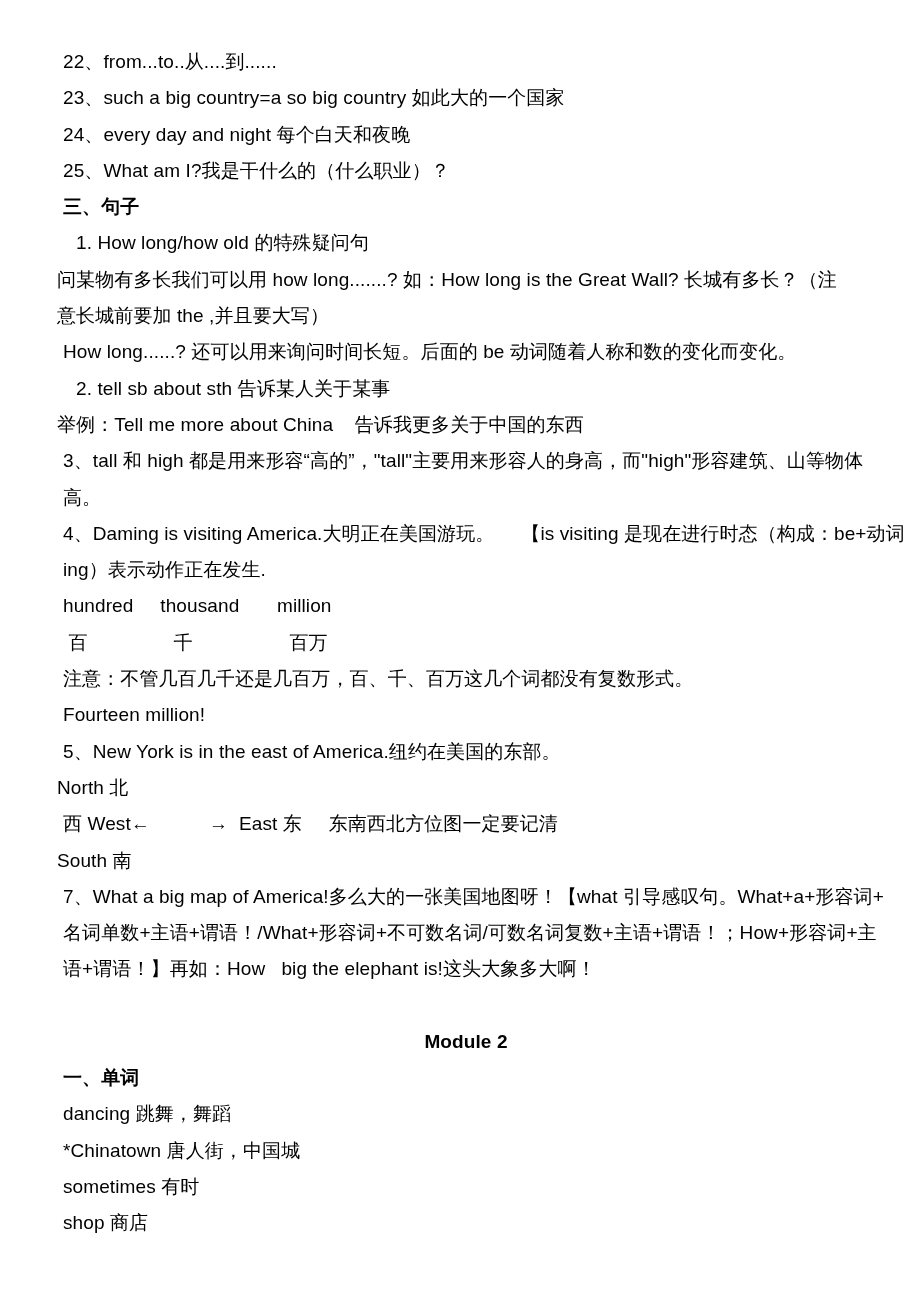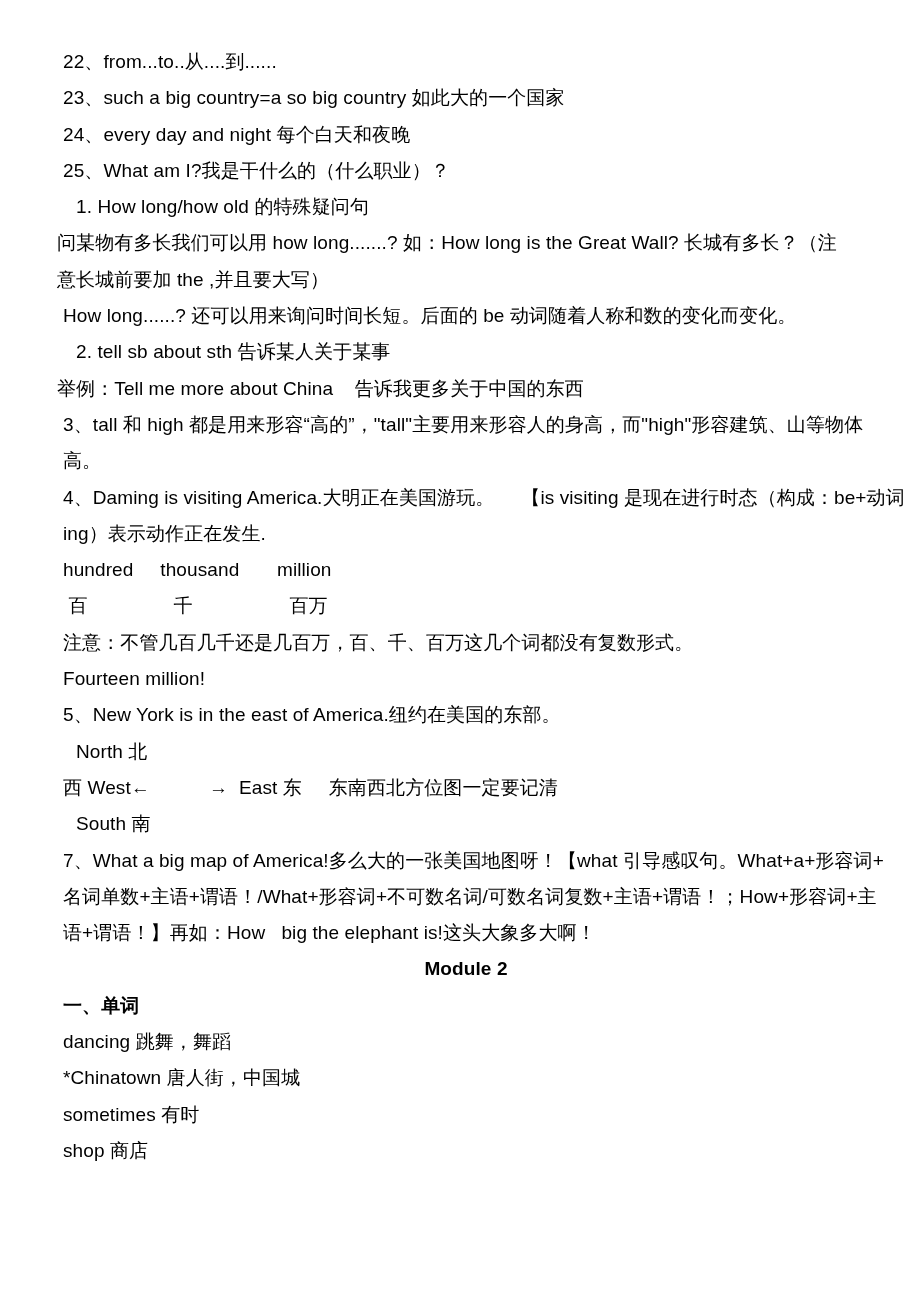--- a/index.html
+++ b/index.html
@@ -23,33 +23,34 @@
   }
   .line {
     font-size: 19px;
     line-height: 36.3px;
     white-space: pre;
     padding-left: 63px;
     letter-spacing: 0.1px;
   }
   .line.indent-1 { padding-left: 76px; }
   .line.indent-2 { padding-left: 57px; }
-  .line.indent-3 { padding-left: 76px; }
+  .line.indent-3 { padding-left: 57px; }
   .line.bold { font-weight: bold; }
-  .line.center { text-align: center; padding-left: 12px; }
+  .line.center { text-align: center; padding-left: 12px; margin-top: 36px; }
 </style>
 </head>
 <body>
 
 <div class="page">
   <div class="lines" id="lines">
       <div class="line indent-0">22、from...to..从....到......</div>
       <div class="line indent-0">23、such a big country=a so big country 如此大的一个国家</div>
       <div class="line indent-0">24、every day and night 每个白天和夜晚</div>
       <div class="line indent-0">25、What am I?我是干什么的（什么职业）？</div>
+      <div class="line indent-0 bold">三、句子</div>
       <div class="line indent-1">1. How long/how old 的特殊疑问句</div>
       <div class="line indent-2">问某物有多长我们可以用 how long.......? 如：How long is the Great Wall? 长城有多长？（注</div>
       <div class="line indent-2">意长城前要加 the ,并且要大写）</div>
       <div class="line indent-0">How long......? 还可以用来询问时间长短。后面的 be 动词随着人称和数的变化而变化。</div>
       <div class="line indent-1">2. tell sb about sth 告诉某人关于某事</div>
       <div class="line indent-2">举例：Tell me more about China    告诉我更多关于中国的东西</div>
       <div class="line indent-0">3、tall 和 high 都是用来形容“高的”，"tall"主要用来形容人的身高，而"high"形容建筑、山等物体</div>
       <div class="line indent-0">高。</div>
       <div class="line indent-0">4、Daming is visiting America.大明正在美国游玩。     【is visiting 是现在进行时态（构成：be+动词</div>
       <div class="line indent-0">ing）表示动作正在发生.</div>

